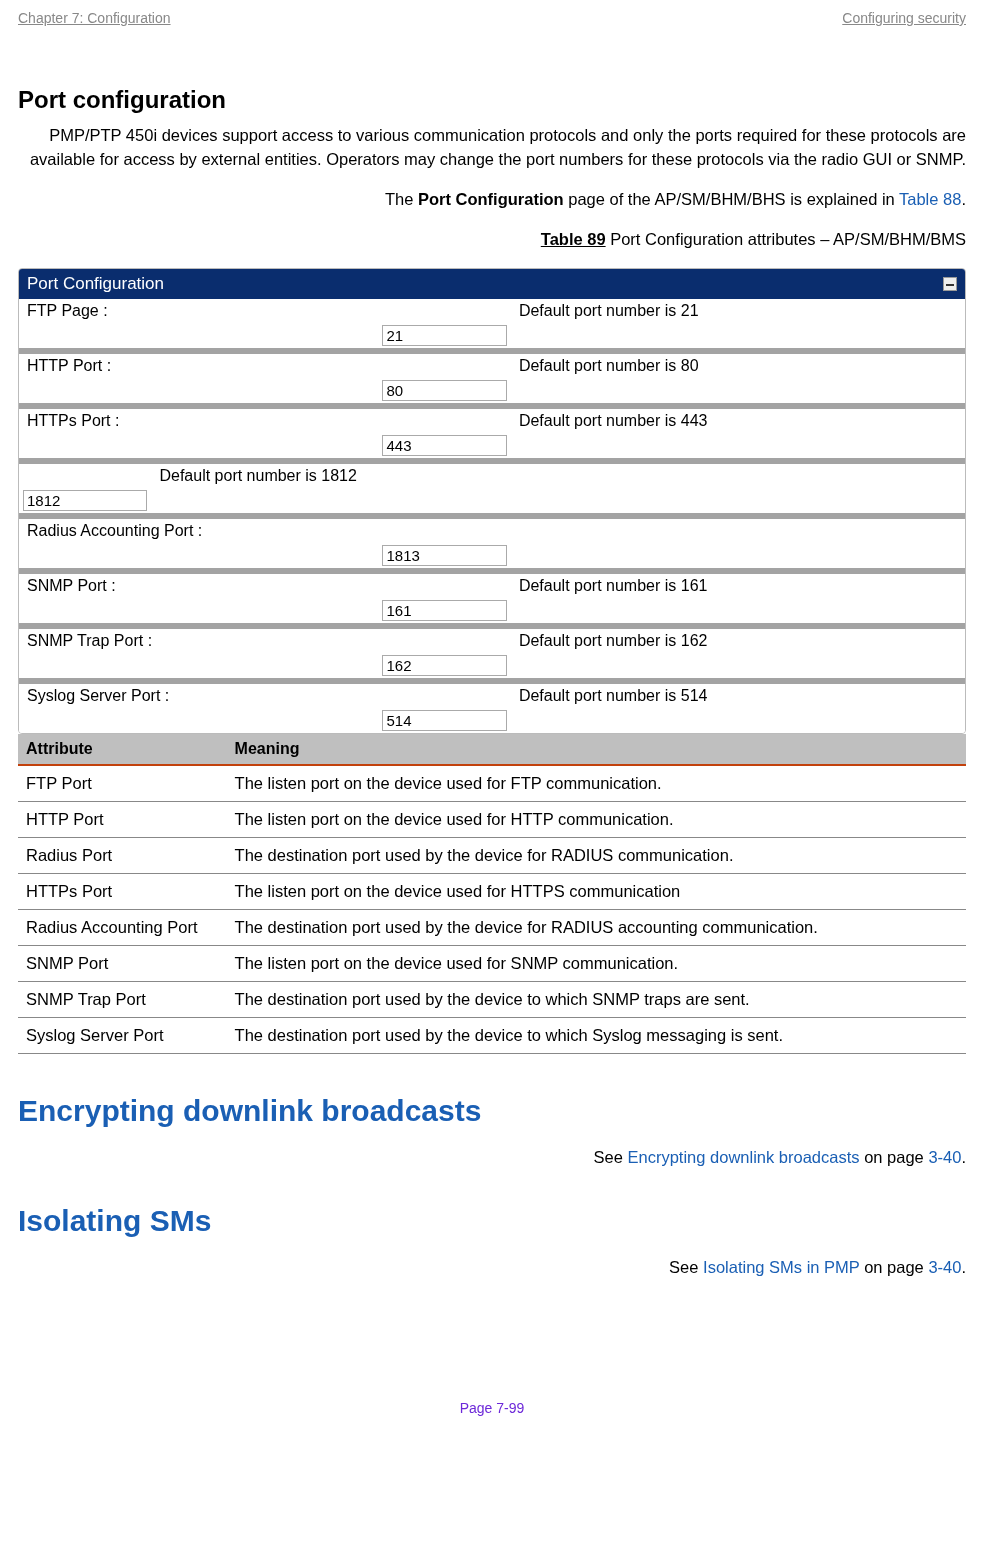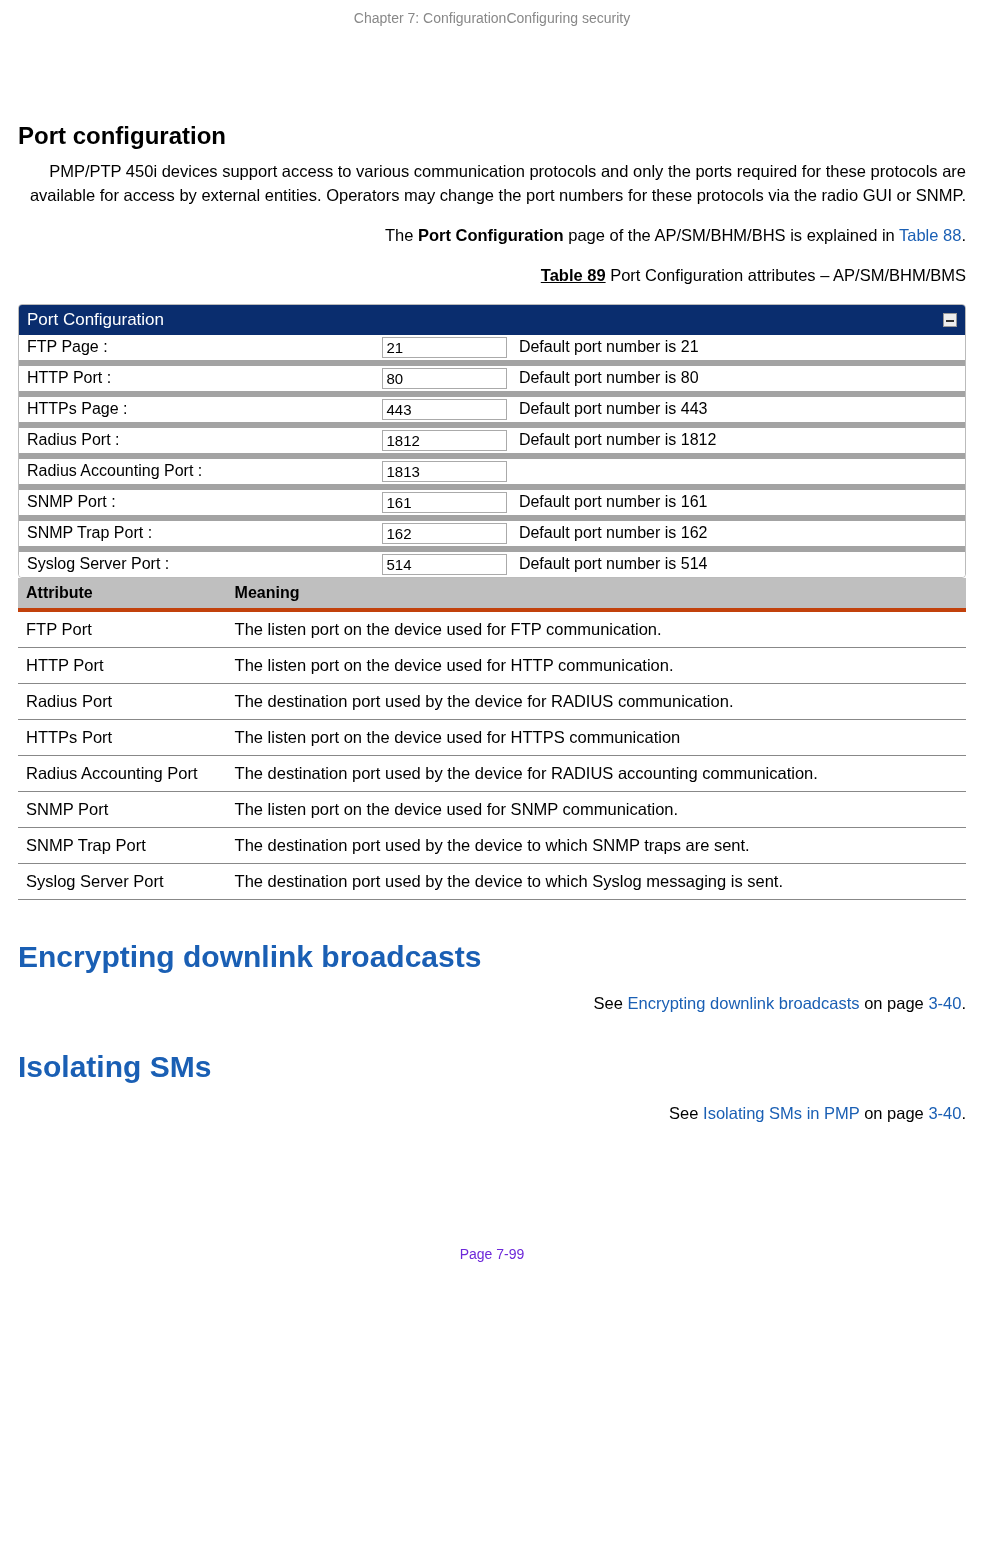--- a/index.html
+++ b/index.html
@@ -5,24 +5,25 @@
     * { box-sizing: border-box; margin: 0; padding: 0; }
     body {
       font-family: Arial, Helvetica, sans-serif;
       width: 984px;
       background: #fff;
       color: #000;
       padding: 10px 18px 20px 18px;
     }
     .page-head {
       display: flex;
-      justify-content: center;
+      justify-content: space-between;
       color: #888;
       font-size: 14px;
-      margin-bottom: 96px;
+      margin-bottom: 60px;
+      text-decoration: underline;
     }
     h2.sec-black {
       font-size: 24px;
       font-weight: bold;
       margin-bottom: 10px;
     }
     p.body-text {
       font-size: 16.5px;
       line-height: 1.45;
       margin-bottom: 16px;
@@ -58,21 +59,21 @@
       border-top: 2px solid #333;
     }
     .figure-row {
       display: flex;
       border-top: 6px solid #a3a3a3;
       font-size: 16px;
       background: #fff;
     }
     .figure-row:first-child { border-top: none; }
     .fig-label { width: 38%; padding: 3px 8px; }
-    .fig-input { width: 14%; padding: 2px 4px; }
+    .fig-input { width: 14%; padding: 2px 4px; margin-top: 24px; }
     .fig-input input {
       width: 100%;
       font-size: 15px;
       padding: 1px 3px;
       border: 1px solid #aaa;
       background: #fff;
     }
     .fig-note {
       width: 48%;
       padding: 3px 8px;
@@ -81,21 +82,21 @@
       width: 100%;
       border-collapse: collapse;
       margin-top: 0;
       margin-bottom: 40px;
     }
     table.attr-table th {
       background: #bfbfbf;
       text-align: left;
       font-size: 16px;
       padding: 6px 8px;
-      border-bottom: 4px solid #c2410c;
+      border-bottom: 2px solid #c2410c;
     }
     table.attr-table td {
       font-size: 16.5px;
       padding: 8px 8px;
       border-bottom: 1px solid #888;
       vertical-align: top;
     }
     .col-attr { width: 22%; }
     h2.sec-blue {
       color: #1a5fb4;
@@ -138,26 +139,25 @@
         <div class="fig-label">FTP Page :</div>
         <div class="fig-input"><input type="text" value="21" style=""></div>
         <div class="fig-note">Default port number is 21</div>
       </div>
       <div class="figure-row">
         <div class="fig-label">HTTP Port :</div>
         <div class="fig-input"><input type="text" value="80" style=""></div>
         <div class="fig-note">Default port number is 80</div>
       </div>
       <div class="figure-row">
-        <div class="fig-label">HTTPs Page :</div>
+        <div class="fig-label">HTTPs Port :</div>
         <div class="fig-input"><input type="text" value="443" style=""></div>
         <div class="fig-note">Default port number is 443</div>
       </div>
       <div class="figure-row">
-        <div class="fig-label">Radius Port :</div>
         <div class="fig-input"><input type="text" value="1812" style=""></div>
         <div class="fig-note">Default port number is 1812</div>
       </div>
       <div class="figure-row">
         <div class="fig-label">Radius Accounting Port :</div>
         <div class="fig-input"><input type="text" value="1813" style=""></div>
       </div>
       <div class="figure-row">
         <div class="fig-label">SNMP Port :</div>
         <div class="fig-input"><input type="text" value="161" style=""></div>

